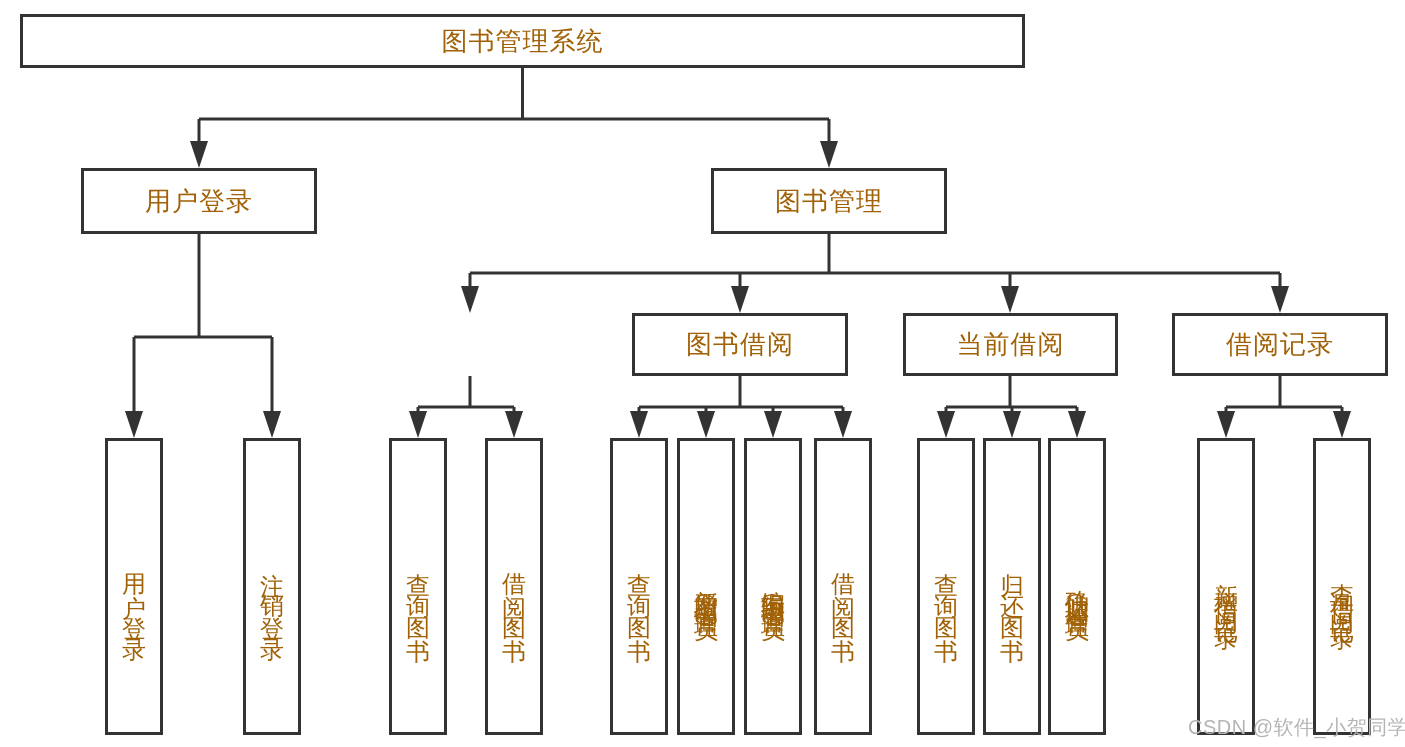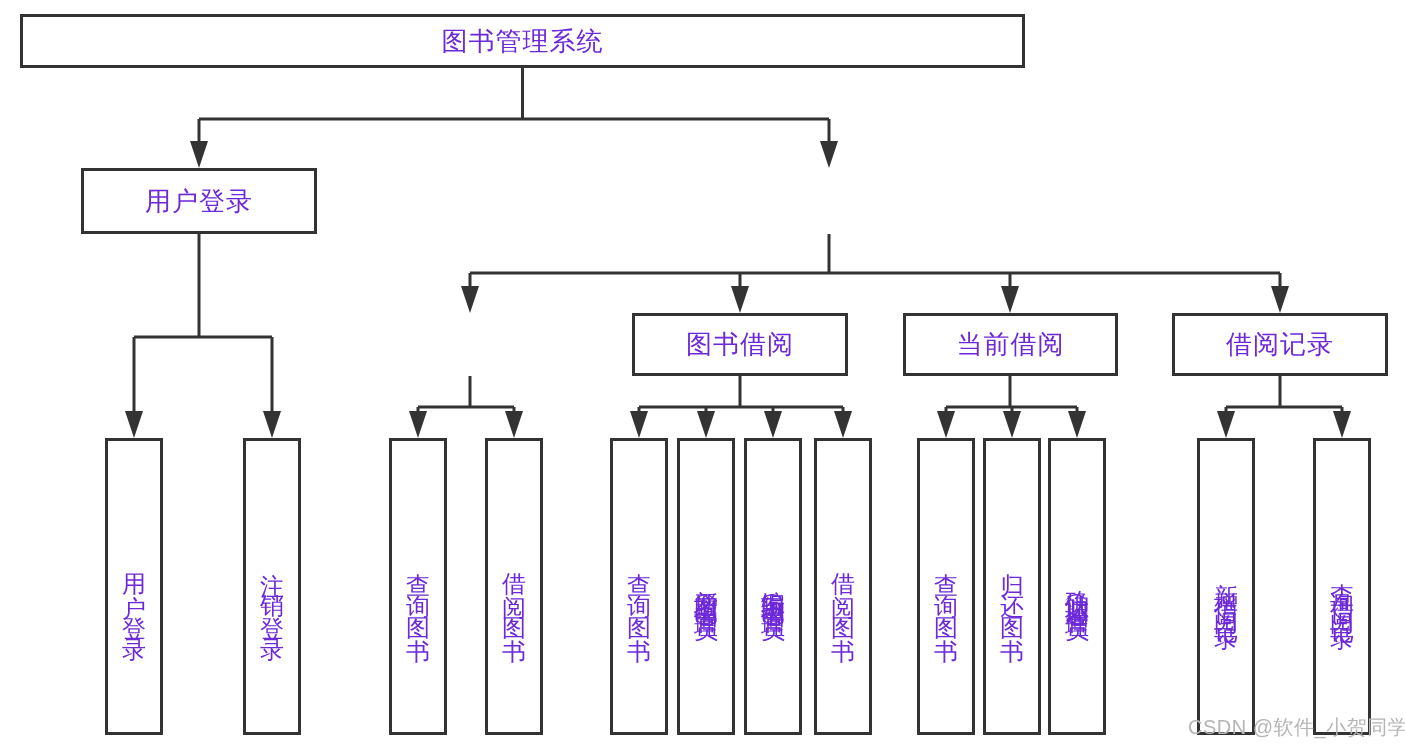--- a/index.html
+++ b/index.html
@@ -13,21 +13,21 @@
   }
   .wires { position: absolute; left: 0; top: 0; z-index: 1; }
   .box {
     position: absolute;
     box-sizing: border-box;
     border: 3px solid #333333;
     background: #ffffff;
     display: flex;
     align-items: center;
     justify-content: center;
-    color: #6d28d9;
+    color: #a16207;
     z-index: 2;
   }
   .h-label { font-size: 26px; white-space: nowrap; letter-spacing: 1px; }
   .vtext {
     writing-mode: vertical-rl;
     text-orientation: mixed;
     font-size: 24px;
     line-height: 1;
     white-space: nowrap;
   }
@@ -116,20 +116,23 @@
     </g>
   </svg>
 
   <div class="box" style="left:20px; top:14px; width:1005px; height:54px;">
     <span class="h-label">图书管理系统</span>
   </div>
 
   <div class="box" style="left:81px; top:168px; width:236px; height:66px;">
     <span class="h-label">用户登录</span>
   </div>
+  <div class="box" style="left:711px; top:168px; width:236px; height:66px;">
+    <span class="h-label">图书管理</span>
+  </div>
 
   <div class="box" style="left:632px; top:313px; width:216px; height:63px;">
     <span class="h-label">图书借阅</span>
   </div>
   <div class="box" style="left:903px; top:313px; width:215px; height:63px;">
     <span class="h-label">当前借阅</span>
   </div>
   <div class="box" style="left:1172px; top:313px; width:216px; height:63px;">
     <span class="h-label">借阅记录</span>
   </div>

